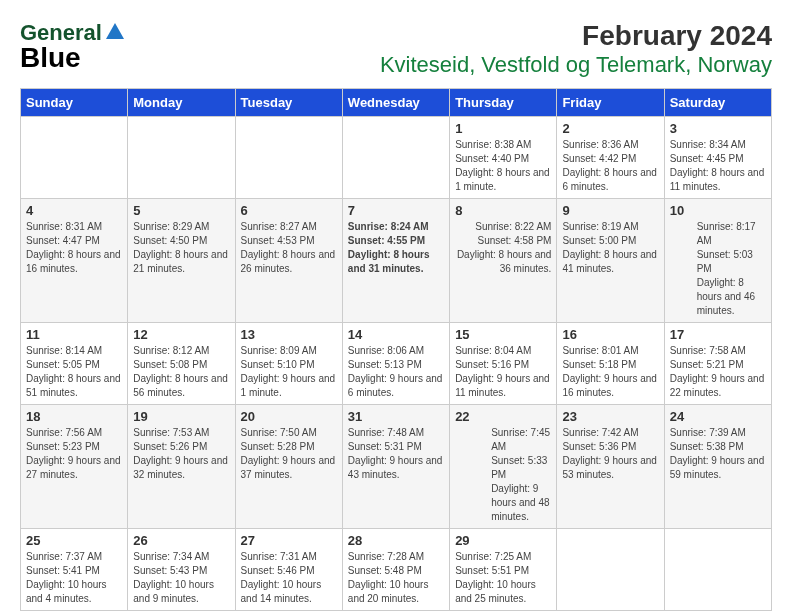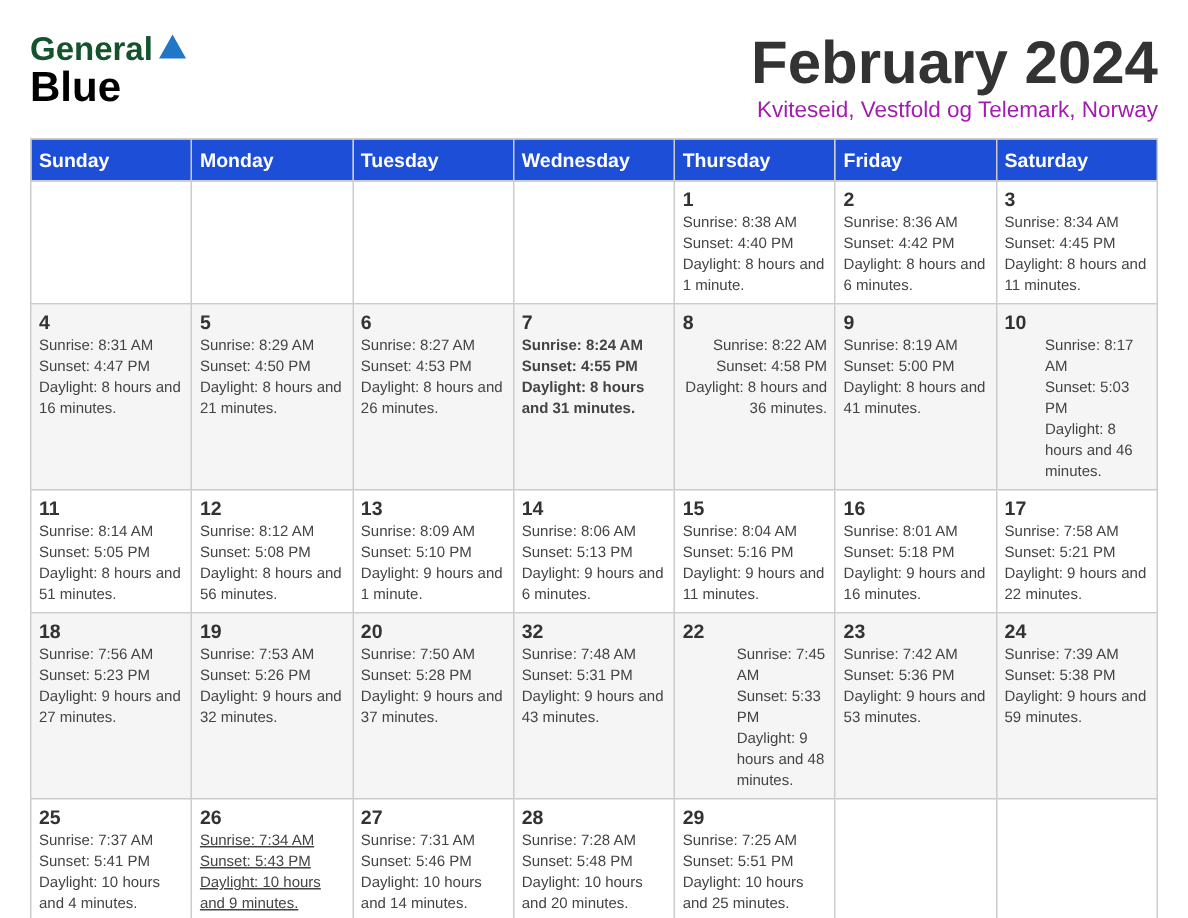--- a/index.html
+++ b/index.html
@@ -18,27 +18,27 @@
     }
     .logo {
       display: flex;
       flex-direction: column;
       align-items: flex-start;
     }
     .title-section {
       text-align: right;
     }
     .main-title {
-      font-size: 40px;
+      font-size: 28px;
       font-weight: bold;
       color: #333;
     }
     .subtitle {
-      font-size: 15px;
-      color: #a21caf;
+      font-size: 22px;
+      color: #15803d;
     }
     .calendar {
       width: 100%;
       border-collapse: collapse;
       table-layout: fixed;
     }
     .calendar th {
       background-color: #1d4ed8;
       color: #fff;
       padding: 6px 5px;
@@ -233,21 +233,21 @@
 Sunset: 5:26 PM
 Daylight: 9 hours and 32 minutes.</div>
         </td>
         <td>
           <span class="day-number">20</span>
           <div class="day-info" style="white-space: pre-line;">Sunrise: 7:50 AM
 Sunset: 5:28 PM
 Daylight: 9 hours and 37 minutes.</div>
         </td>
         <td>
-          <span class="day-number">32</span>
+          <span class="day-number">31</span>
           <div class="day-info" style="white-space: pre-line;">Sunrise: 7:48 AM
 Sunset: 5:31 PM
 Daylight: 9 hours and 43 minutes.</div>
         </td>
         <td>
           <span class="day-number">22</span>
           <div class="day-info" style="white-space: pre-line; margin-left: 36px;">Sunrise: 7:45 AM
 Sunset: 5:33 PM
 Daylight: 9 hours and 48 minutes.</div>
         </td>
@@ -266,21 +266,21 @@
       </tr>
       <tr class="row-white">
         <td>
           <span class="day-number">25</span>
           <div class="day-info" style="white-space: pre-line;">Sunrise: 7:37 AM
 Sunset: 5:41 PM
 Daylight: 10 hours and 4 minutes.</div>
         </td>
         <td>
           <span class="day-number">26</span>
-          <div class="day-info" style="white-space: pre-line; text-decoration: underline;">Sunrise: 7:34 AM
+          <div class="day-info" style="white-space: pre-line;">Sunrise: 7:34 AM
 Sunset: 5:43 PM
 Daylight: 10 hours and 9 minutes.</div>
         </td>
         <td>
           <span class="day-number">27</span>
           <div class="day-info" style="white-space: pre-line;">Sunrise: 7:31 AM
 Sunset: 5:46 PM
 Daylight: 10 hours and 14 minutes.</div>
         </td>
         <td>

